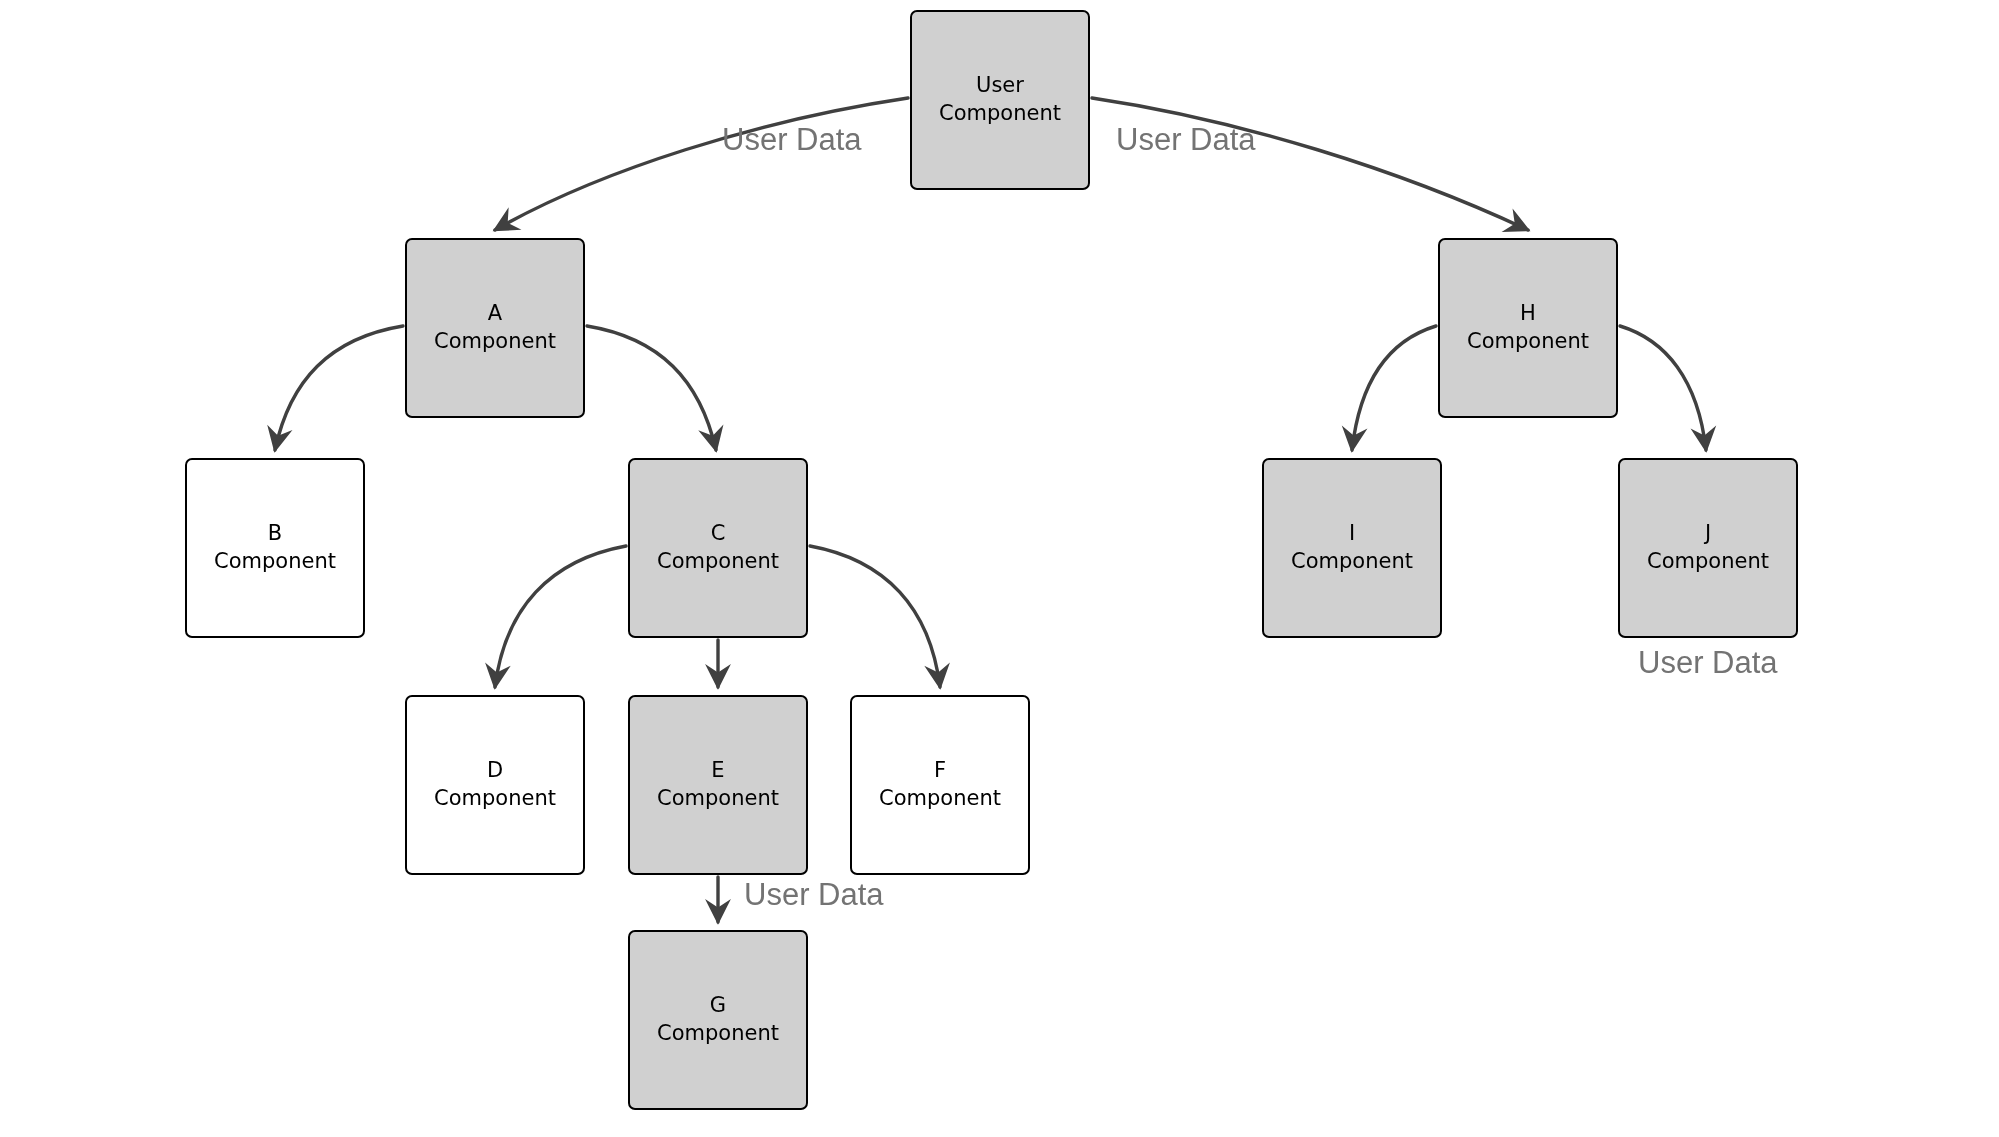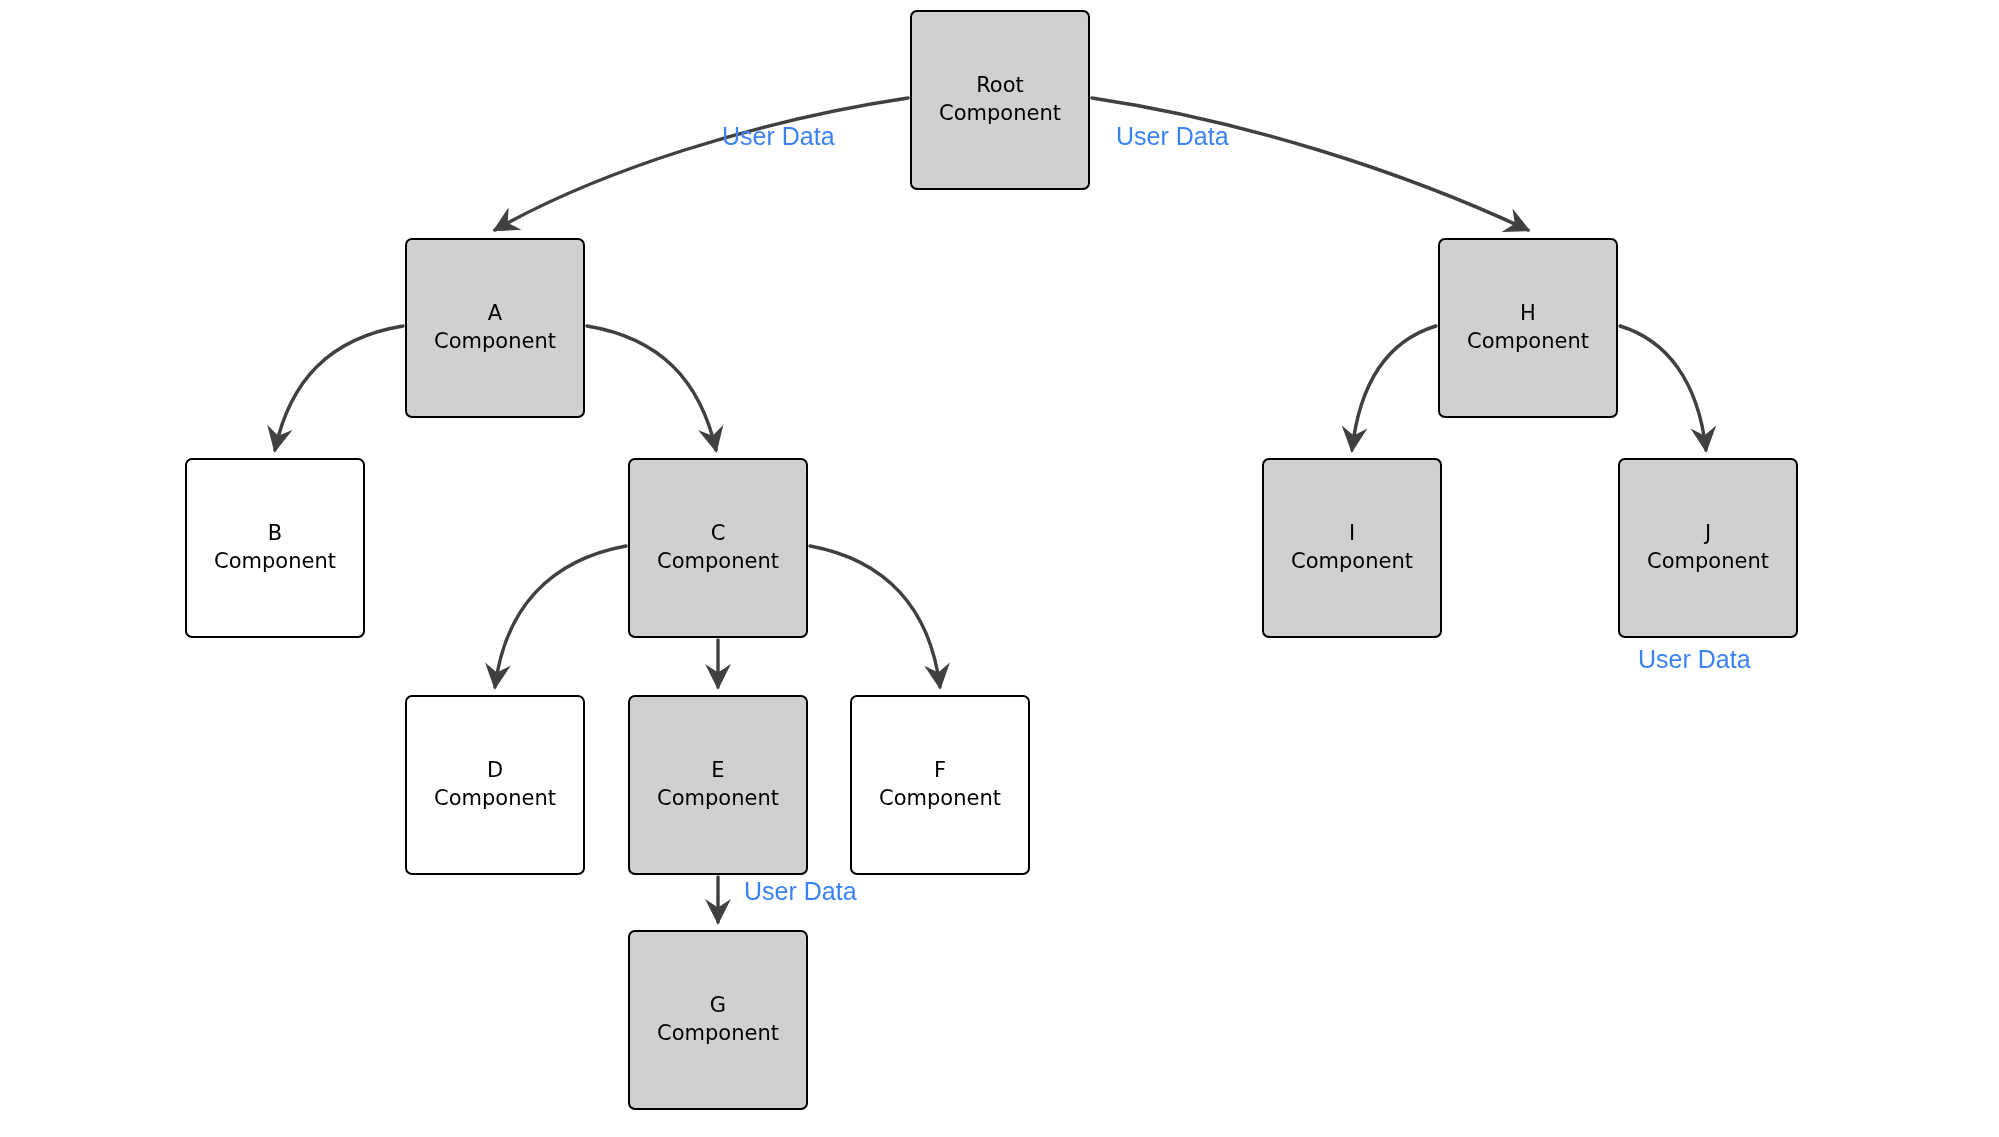--- a/index.html
+++ b/index.html
@@ -37,22 +37,22 @@
     color: #000000;
     font-family: "DejaVu Sans", sans-serif;
     z-index: 2;
   }
   .node.filled { background: #d0d0d0; }
   .node.plain  { background: #ffffff; }
   .node-line { display: block; white-space: nowrap; }
   .edge-label {
     position: absolute;
     font-family: "Liberation Sans", sans-serif;
-    font-size: 25px;
-    color: #3b82f6;
+    font-size: 31px;
+    color: #737373;
     white-space: nowrap;
     z-index: 3;
   }
 </style>
 </head>
 <body>
 
 <div id="canvas">
 
   <svg id="edges" viewBox="0 0 1999 1137" width="1999" height="1137" xmlns="http://www.w3.org/2000/svg">
@@ -70,21 +70,21 @@
         <path d="M 718 640 L 718 687" marker-end="url(#arrowhead)" stroke="#404040"></path>
         <path d="M 810 546 C 886 560 930 608 940 687" marker-end="url(#arrowhead)" stroke="#404040"></path>
         <path d="M 718 877 L 718 922" marker-end="url(#arrowhead)" stroke="#404040"></path>
         <path d="M 1436 326 C 1390 340 1360 380 1352 450" marker-end="url(#arrowhead)" stroke="#404040"></path>
         <path d="M 1620 326 C 1666 340 1698 380 1706 450" marker-end="url(#arrowhead)" stroke="#404040"></path>
       </g>
   </svg>
 
   <div id="nodes-layer">
       <div class="node filled" style="left: 910px; top: 10px; width: 180px; height: 180px;">
-        <span class="node-line">Root</span>
+        <span class="node-line">User</span>
         <span class="node-line">Component</span>
       </div>
       <div class="node filled" style="left: 405px; top: 238px; width: 180px; height: 180px;">
         <span class="node-line">A</span>
         <span class="node-line">Component</span>
       </div>
       <div class="node filled" style="left: 1438px; top: 238px; width: 180px; height: 180px;">
         <span class="node-line">H</span>
         <span class="node-line">Component</span>
       </div>

